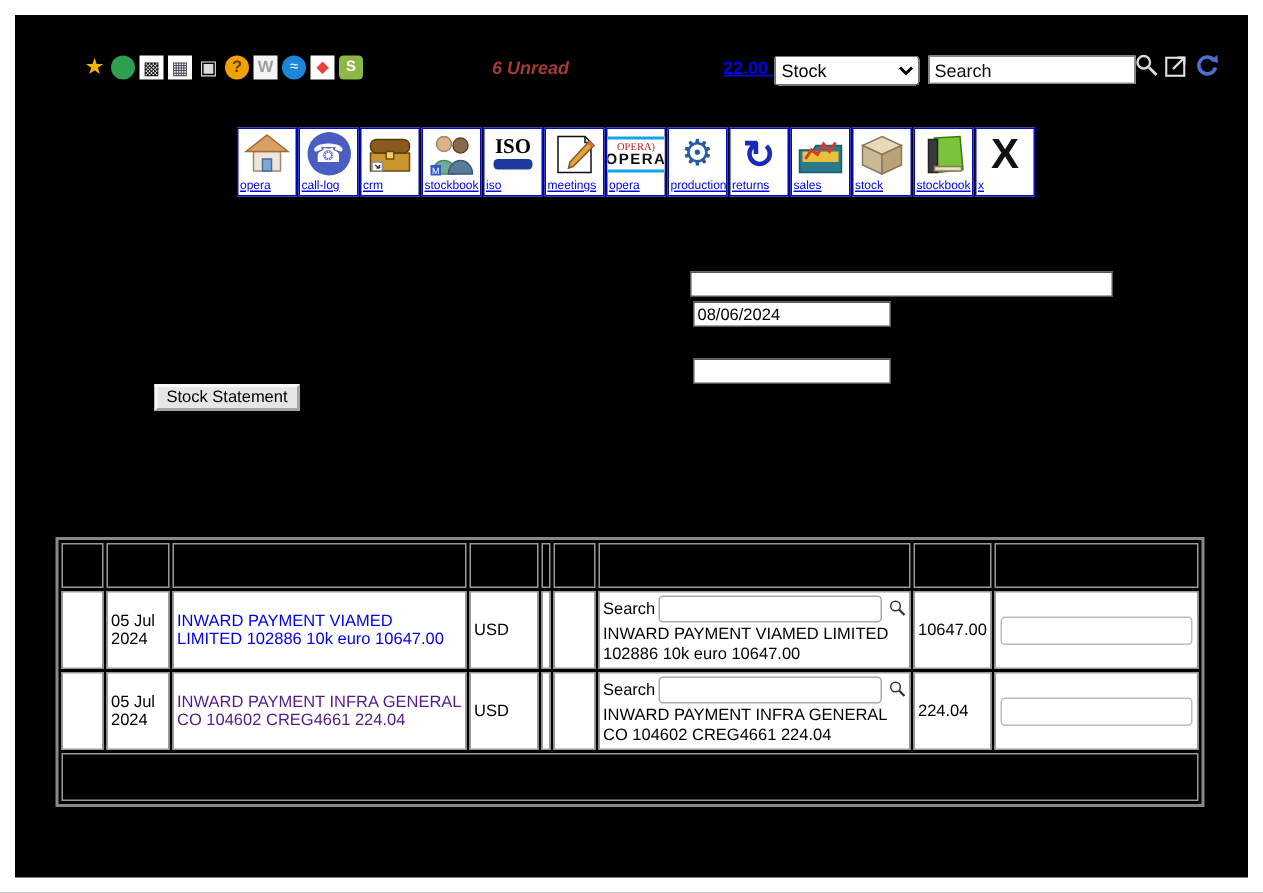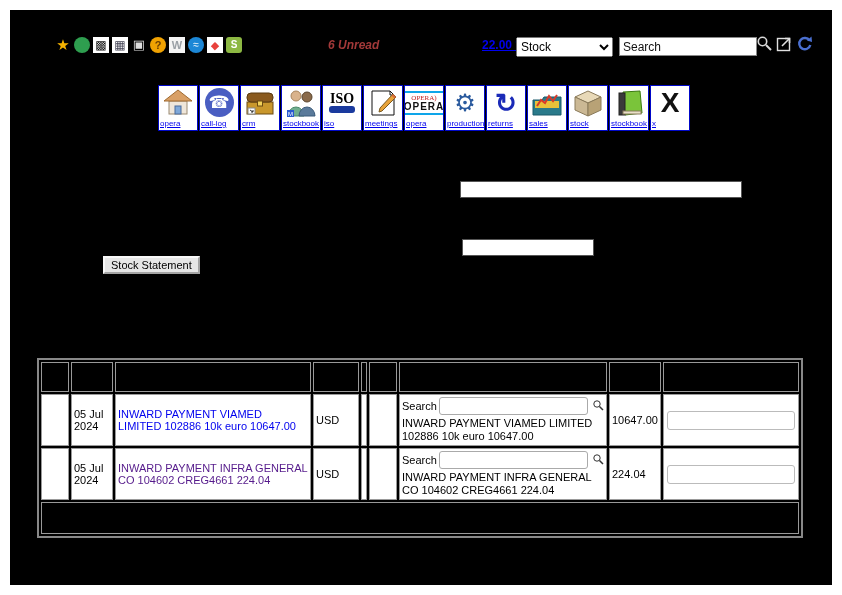--- a/index.html
+++ b/index.html
@@ -229,20 +229,21 @@
     </div>
     <div class="tile">
       <span class="tile-icon">
           <span class="x-letter">X</span>
         </span>
       <a class="tile-label">x</a>
     </div>
   </div>
 
   <input class="f-input wide-input" type="text" value="" style="">
+  <input class="f-input date-from" type="text" value="08/06/2024" style="">
   <input class="f-input extra-in" type="text" value="" style="">
   <button class="search-btn">Stock Statement</button>
 
   <table class="stmt-table">
     <colgroup>
       <col style="width:28px">
         <col style="width:42px">
         <col style="width:196px">
         <col style="width:46px">
       <col style="width:6px">

